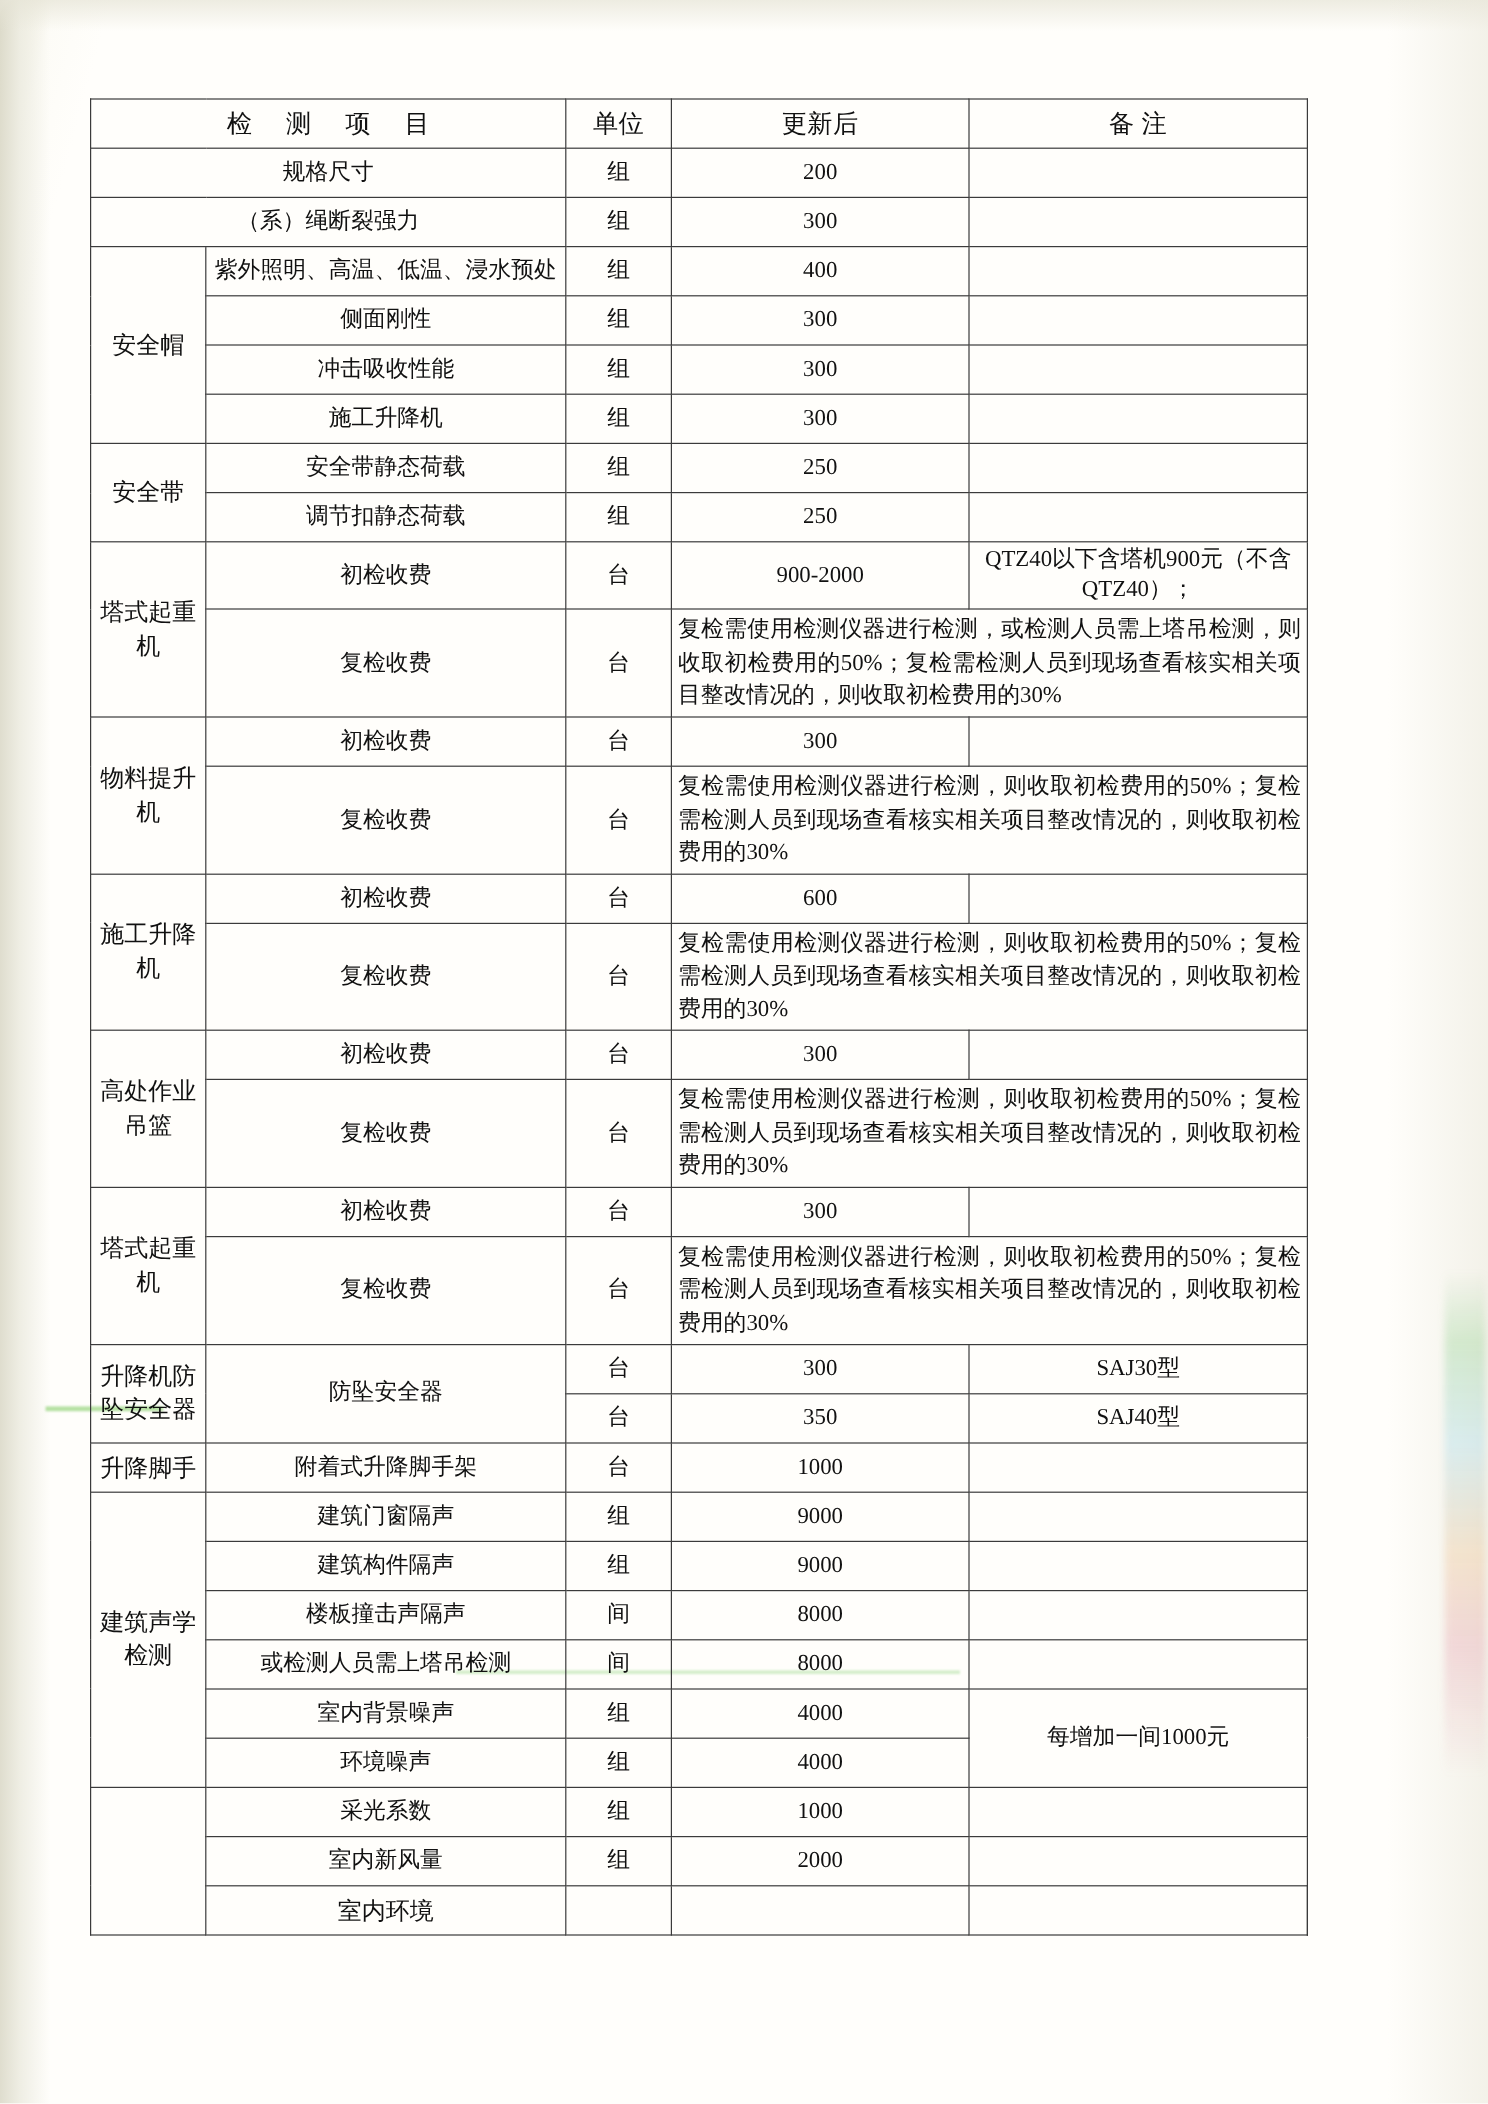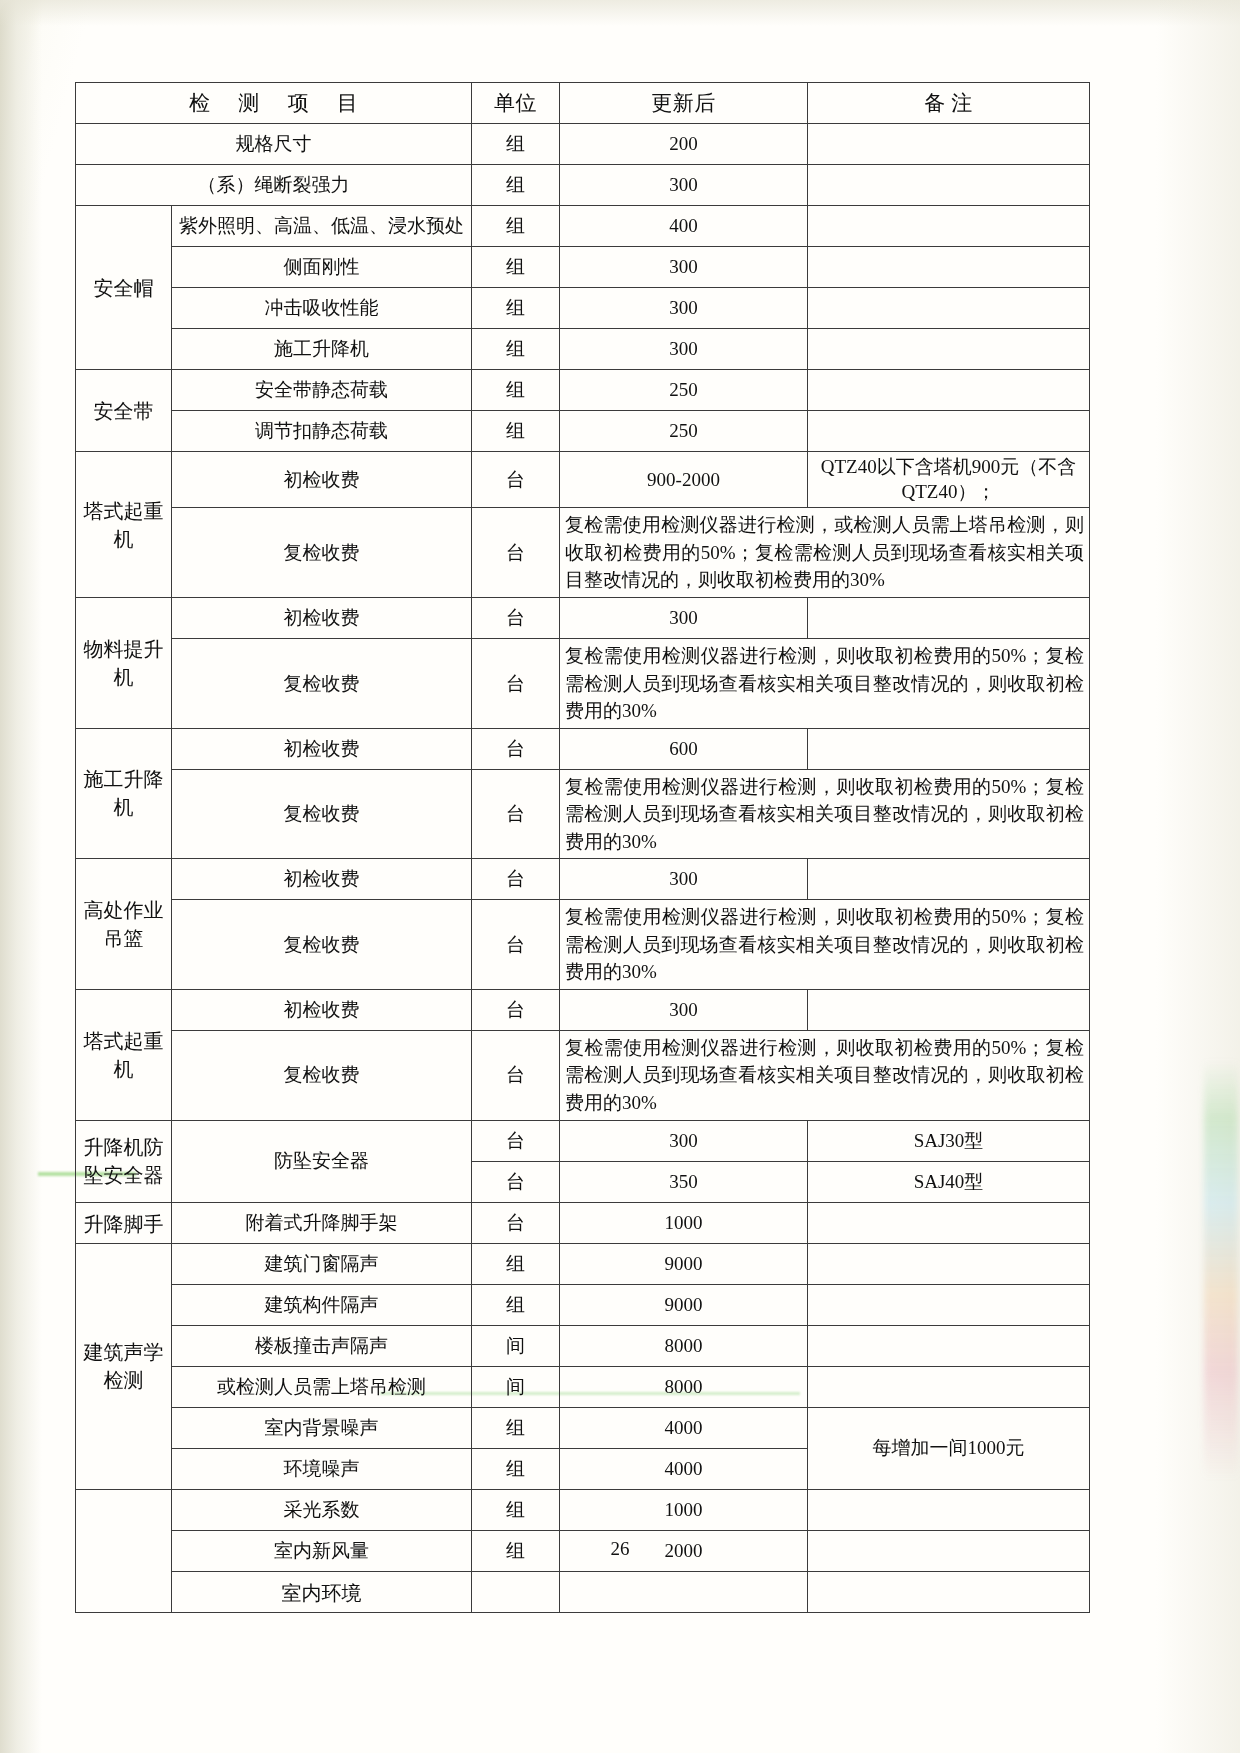--- a/index.html
+++ b/index.html
@@ -370,14 +370,13 @@
             </td>
           <td></td>
           <td></td>
           <td></td>
           <td></td>
         </tr>
       </tbody>
     </table>
   </div>
 
-  <div class="page-number">26</div>
 </div>
 
 </body></html>

